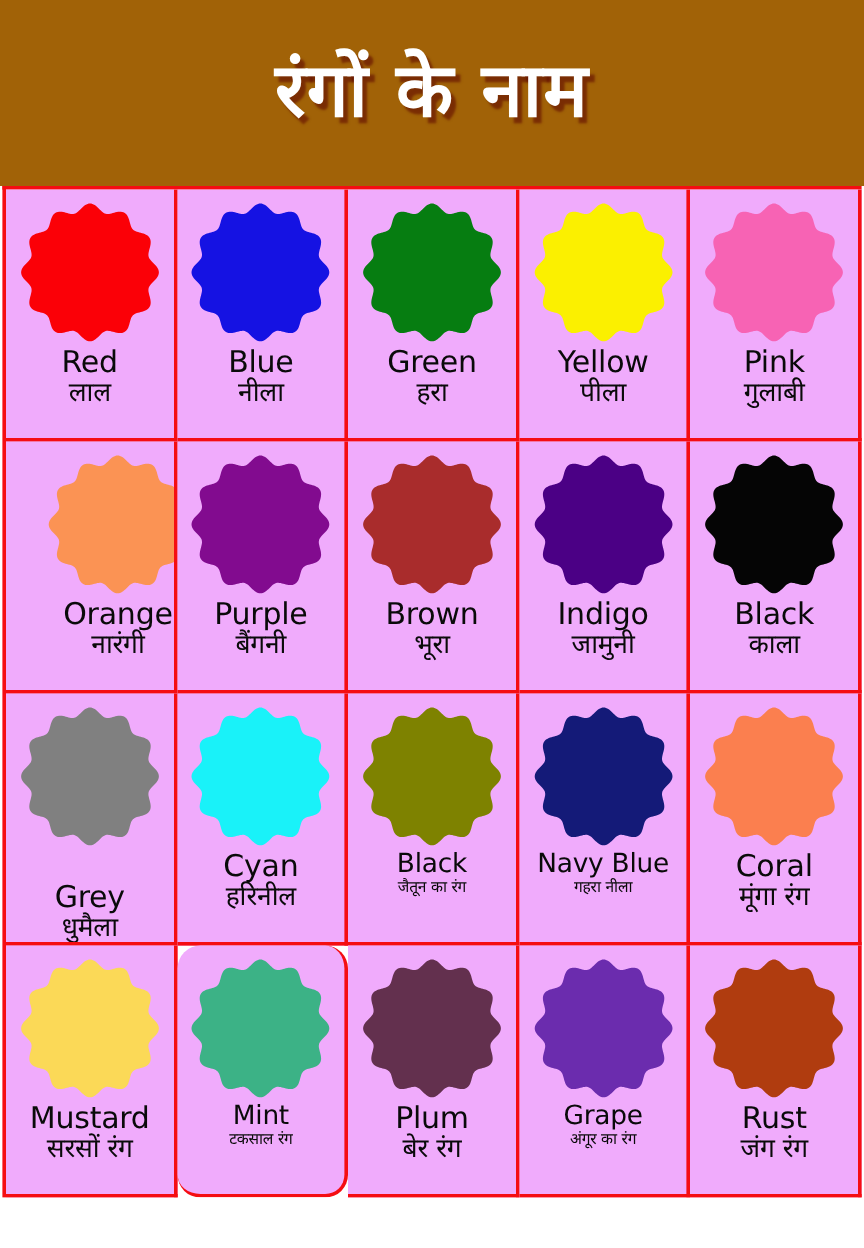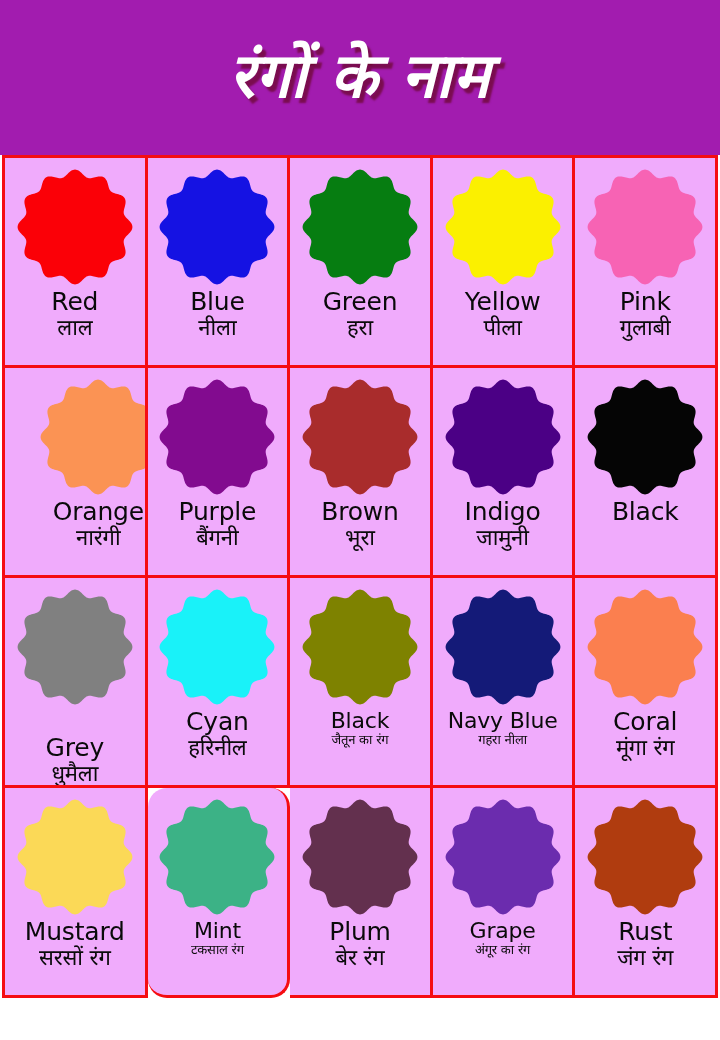--- a/index.html
+++ b/index.html
@@ -99,21 +99,21 @@
   .cell.narrow .en{font-size:22px;}
   .cell.narrow .hi{font-size:13px;}
 
   .footer-space{flex:1 1 auto;background:#ffffff;}
 </style>
 </head>
 <body>
 
 <div id="poster">
 
-  <div class="header" style="background: #a21caf; font-style: italic;">
+  <div class="header" style="background: #a16207;">
     <div class="header-title" style="color: rgb(255, 255, 255);">रंगों के नाम</div>
   </div>
 
   <div class="grid-wrap">
     <div class="grid" id="grid" style="border-top-color: rgb(245, 13, 18); border-left-color: rgb(245, 13, 18);">
         <div class="cell" style="border-right-color: rgb(245, 13, 18); border-bottom-color: rgb(245, 13, 18);">
           <div class="swatch">
             <svg viewBox="0 0 120 120">
               <path d="M60.00,2.60L61.00,2.68L61.99,2.93L62.97,3.33L63.93,3.86L64.85,4.51L65.75,5.25L66.62,6.05L67.47,6.88L68.28,7.70L69.08,8.49L69.87,9.23L70.66,9.87L71.45,10.41L72.26,10.83L73.10,11.12L73.97,11.29L74.88,11.33L75.84,11.26L76.84,11.09L77.89,10.85L78.98,10.57L80.10,10.26L81.24,9.97L82.39,9.71L83.54,9.52L84.67,9.42L85.76,9.43L86.81,9.58L87.79,9.86L88.70,10.29L89.52,10.86L90.26,11.57L90.91,12.40L91.47,13.35L91.95,14.37L92.36,15.46L92.71,16.59L93.03,17.73L93.32,18.85L93.62,19.94L93.93,20.96L94.29,21.91L94.71,22.78L95.20,23.55L95.78,24.22L96.45,24.80L97.22,25.29L98.09,25.71L99.04,26.07L100.06,26.38L101.15,26.68L102.27,26.97L103.41,27.29L104.54,27.64L105.63,28.05L106.65,28.53L107.60,29.09L108.43,29.74L109.14,30.48L109.71,31.30L110.14,32.21L110.42,33.19L110.57,34.24L110.58,35.33L110.48,36.46L110.29,37.61L110.03,38.76L109.74,39.90L109.43,41.02L109.15,42.11L108.91,43.16L108.74,44.16L108.67,45.12L108.71,46.03L108.88,46.90L109.17,47.74L109.59,48.55L110.13,49.34L110.77,50.13L111.51,50.92L112.30,51.72L113.12,52.53L113.95,53.38L114.75,54.25L115.49,55.15L116.14,56.07L116.67,57.03L117.07,58.01L117.32,59.00L117.40,60.00L117.32,61.00L117.07,61.99L116.67,62.97L116.14,63.93L115.49,64.85L114.75,65.75L113.95,66.62L113.12,67.47L112.30,68.28L111.51,69.08L110.77,69.87L110.13,70.66L109.59,71.45L109.17,72.26L108.88,73.10L108.71,73.97L108.67,74.88L108.74,75.84L108.91,76.84L109.15,77.89L109.43,78.98L109.74,80.10L110.03,81.24L110.29,82.39L110.48,83.54L110.58,84.67L110.57,85.76L110.42,86.81L110.14,87.79L109.71,88.70L109.14,89.52L108.43,90.26L107.60,90.91L106.65,91.47L105.63,91.95L104.54,92.36L103.41,92.71L102.27,93.03L101.15,93.32L100.06,93.62L99.04,93.93L98.09,94.29L97.22,94.71L96.45,95.20L95.78,95.78L95.20,96.45L94.71,97.22L94.29,98.09L93.93,99.04L93.62,100.06L93.32,101.15L93.03,102.27L92.71,103.41L92.36,104.54L91.95,105.63L91.47,106.65L90.91,107.60L90.26,108.43L89.52,109.14L88.70,109.71L87.79,110.14L86.81,110.42L85.76,110.57L84.67,110.58L83.54,110.48L82.39,110.29L81.24,110.03L80.10,109.74L78.98,109.43L77.89,109.15L76.84,108.91L75.84,108.74L74.88,108.67L73.97,108.71L73.10,108.88L72.26,109.17L71.45,109.59L70.66,110.13L69.87,110.77L69.08,111.51L68.28,112.30L67.47,113.12L66.62,113.95L65.75,114.75L64.85,115.49L63.93,116.14L62.97,116.67L61.99,117.07L61.00,117.32L60.00,117.40L59.00,117.32L58.01,117.07L57.03,116.67L56.07,116.14L55.15,115.49L54.25,114.75L53.38,113.95L52.53,113.12L51.72,112.30L50.92,111.51L50.13,110.77L49.34,110.13L48.55,109.59L47.74,109.17L46.90,108.88L46.03,108.71L45.12,108.67L44.16,108.74L43.16,108.91L42.11,109.15L41.02,109.43L39.90,109.74L38.76,110.03L37.61,110.29L36.46,110.48L35.33,110.58L34.24,110.57L33.19,110.42L32.21,110.14L31.30,109.71L30.48,109.14L29.74,108.43L29.09,107.60L28.53,106.65L28.05,105.63L27.64,104.54L27.29,103.41L26.97,102.27L26.68,101.15L26.38,100.06L26.07,99.04L25.71,98.09L25.29,97.22L24.80,96.45L24.22,95.78L23.55,95.20L22.78,94.71L21.91,94.29L20.96,93.93L19.94,93.62L18.85,93.32L17.73,93.03L16.59,92.71L15.46,92.36L14.37,91.95L13.35,91.47L12.40,90.91L11.57,90.26L10.86,89.52L10.29,88.70L9.86,87.79L9.58,86.81L9.43,85.76L9.42,84.67L9.52,83.54L9.71,82.39L9.97,81.24L10.26,80.10L10.57,78.98L10.85,77.89L11.09,76.84L11.26,75.84L11.33,74.88L11.29,73.97L11.12,73.10L10.83,72.26L10.41,71.45L9.87,70.66L9.23,69.87L8.49,69.08L7.70,68.28L6.88,67.47L6.05,66.62L5.25,65.75L4.51,64.85L3.86,63.93L3.33,62.97L2.93,61.99L2.68,61.00L2.60,60.00L2.68,59.00L2.93,58.01L3.33,57.03L3.86,56.07L4.51,55.15L5.25,54.25L6.05,53.38L6.88,52.53L7.70,51.72L8.49,50.92L9.23,50.13L9.87,49.34L10.41,48.55L10.83,47.74L11.12,46.90L11.29,46.03L11.33,45.12L11.26,44.16L11.09,43.16L10.85,42.11L10.57,41.02L10.26,39.90L9.97,38.76L9.71,37.61L9.52,36.46L9.42,35.33L9.43,34.24L9.58,33.19L9.86,32.21L10.29,31.30L10.86,30.48L11.57,29.74L12.40,29.09L13.35,28.53L14.37,28.05L15.46,27.64L16.59,27.29L17.73,26.97L18.85,26.68L19.94,26.38L20.96,26.07L21.91,25.71L22.78,25.29L23.55,24.80L24.22,24.22L24.80,23.55L25.29,22.78L25.71,21.91L26.07,20.96L26.38,19.94L26.68,18.85L26.97,17.73L27.29,16.59L27.64,15.46L28.05,14.37L28.53,13.35L29.09,12.40L29.74,11.57L30.48,10.86L31.30,10.29L32.21,9.86L33.19,9.58L34.24,9.43L35.33,9.42L36.46,9.52L37.61,9.71L38.76,9.97L39.90,10.26L41.02,10.57L42.11,10.85L43.16,11.09L44.16,11.26L45.12,11.33L46.03,11.29L46.90,11.12L47.74,10.83L48.55,10.41L49.34,9.87L50.13,9.23L50.92,8.49L51.72,7.70L52.53,6.88L53.38,6.05L54.25,5.25L55.15,4.51L56.07,3.86L57.03,3.33L58.01,2.93L59.00,2.68Z" fill="#fb0007"></path>
             </svg>
@@ -212,20 +212,21 @@
           </div>
         </div>
         <div class="cell" style="border-right-color: rgb(245, 13, 18); border-bottom-color: rgb(245, 13, 18);">
           <div class="swatch">
             <svg viewBox="0 0 120 120">
               <path d="M60.00,2.60L61.00,2.68L61.99,2.93L62.97,3.33L63.93,3.86L64.85,4.51L65.75,5.25L66.62,6.05L67.47,6.88L68.28,7.70L69.08,8.49L69.87,9.23L70.66,9.87L71.45,10.41L72.26,10.83L73.10,11.12L73.97,11.29L74.88,11.33L75.84,11.26L76.84,11.09L77.89,10.85L78.98,10.57L80.10,10.26L81.24,9.97L82.39,9.71L83.54,9.52L84.67,9.42L85.76,9.43L86.81,9.58L87.79,9.86L88.70,10.29L89.52,10.86L90.26,11.57L90.91,12.40L91.47,13.35L91.95,14.37L92.36,15.46L92.71,16.59L93.03,17.73L93.32,18.85L93.62,19.94L93.93,20.96L94.29,21.91L94.71,22.78L95.20,23.55L95.78,24.22L96.45,24.80L97.22,25.29L98.09,25.71L99.04,26.07L100.06,26.38L101.15,26.68L102.27,26.97L103.41,27.29L104.54,27.64L105.63,28.05L106.65,28.53L107.60,29.09L108.43,29.74L109.14,30.48L109.71,31.30L110.14,32.21L110.42,33.19L110.57,34.24L110.58,35.33L110.48,36.46L110.29,37.61L110.03,38.76L109.74,39.90L109.43,41.02L109.15,42.11L108.91,43.16L108.74,44.16L108.67,45.12L108.71,46.03L108.88,46.90L109.17,47.74L109.59,48.55L110.13,49.34L110.77,50.13L111.51,50.92L112.30,51.72L113.12,52.53L113.95,53.38L114.75,54.25L115.49,55.15L116.14,56.07L116.67,57.03L117.07,58.01L117.32,59.00L117.40,60.00L117.32,61.00L117.07,61.99L116.67,62.97L116.14,63.93L115.49,64.85L114.75,65.75L113.95,66.62L113.12,67.47L112.30,68.28L111.51,69.08L110.77,69.87L110.13,70.66L109.59,71.45L109.17,72.26L108.88,73.10L108.71,73.97L108.67,74.88L108.74,75.84L108.91,76.84L109.15,77.89L109.43,78.98L109.74,80.10L110.03,81.24L110.29,82.39L110.48,83.54L110.58,84.67L110.57,85.76L110.42,86.81L110.14,87.79L109.71,88.70L109.14,89.52L108.43,90.26L107.60,90.91L106.65,91.47L105.63,91.95L104.54,92.36L103.41,92.71L102.27,93.03L101.15,93.32L100.06,93.62L99.04,93.93L98.09,94.29L97.22,94.71L96.45,95.20L95.78,95.78L95.20,96.45L94.71,97.22L94.29,98.09L93.93,99.04L93.62,100.06L93.32,101.15L93.03,102.27L92.71,103.41L92.36,104.54L91.95,105.63L91.47,106.65L90.91,107.60L90.26,108.43L89.52,109.14L88.70,109.71L87.79,110.14L86.81,110.42L85.76,110.57L84.67,110.58L83.54,110.48L82.39,110.29L81.24,110.03L80.10,109.74L78.98,109.43L77.89,109.15L76.84,108.91L75.84,108.74L74.88,108.67L73.97,108.71L73.10,108.88L72.26,109.17L71.45,109.59L70.66,110.13L69.87,110.77L69.08,111.51L68.28,112.30L67.47,113.12L66.62,113.95L65.75,114.75L64.85,115.49L63.93,116.14L62.97,116.67L61.99,117.07L61.00,117.32L60.00,117.40L59.00,117.32L58.01,117.07L57.03,116.67L56.07,116.14L55.15,115.49L54.25,114.75L53.38,113.95L52.53,113.12L51.72,112.30L50.92,111.51L50.13,110.77L49.34,110.13L48.55,109.59L47.74,109.17L46.90,108.88L46.03,108.71L45.12,108.67L44.16,108.74L43.16,108.91L42.11,109.15L41.02,109.43L39.90,109.74L38.76,110.03L37.61,110.29L36.46,110.48L35.33,110.58L34.24,110.57L33.19,110.42L32.21,110.14L31.30,109.71L30.48,109.14L29.74,108.43L29.09,107.60L28.53,106.65L28.05,105.63L27.64,104.54L27.29,103.41L26.97,102.27L26.68,101.15L26.38,100.06L26.07,99.04L25.71,98.09L25.29,97.22L24.80,96.45L24.22,95.78L23.55,95.20L22.78,94.71L21.91,94.29L20.96,93.93L19.94,93.62L18.85,93.32L17.73,93.03L16.59,92.71L15.46,92.36L14.37,91.95L13.35,91.47L12.40,90.91L11.57,90.26L10.86,89.52L10.29,88.70L9.86,87.79L9.58,86.81L9.43,85.76L9.42,84.67L9.52,83.54L9.71,82.39L9.97,81.24L10.26,80.10L10.57,78.98L10.85,77.89L11.09,76.84L11.26,75.84L11.33,74.88L11.29,73.97L11.12,73.10L10.83,72.26L10.41,71.45L9.87,70.66L9.23,69.87L8.49,69.08L7.70,68.28L6.88,67.47L6.05,66.62L5.25,65.75L4.51,64.85L3.86,63.93L3.33,62.97L2.93,61.99L2.68,61.00L2.60,60.00L2.68,59.00L2.93,58.01L3.33,57.03L3.86,56.07L4.51,55.15L5.25,54.25L6.05,53.38L6.88,52.53L7.70,51.72L8.49,50.92L9.23,50.13L9.87,49.34L10.41,48.55L10.83,47.74L11.12,46.90L11.29,46.03L11.33,45.12L11.26,44.16L11.09,43.16L10.85,42.11L10.57,41.02L10.26,39.90L9.97,38.76L9.71,37.61L9.52,36.46L9.42,35.33L9.43,34.24L9.58,33.19L9.86,32.21L10.29,31.30L10.86,30.48L11.57,29.74L12.40,29.09L13.35,28.53L14.37,28.05L15.46,27.64L16.59,27.29L17.73,26.97L18.85,26.68L19.94,26.38L20.96,26.07L21.91,25.71L22.78,25.29L23.55,24.80L24.22,24.22L24.80,23.55L25.29,22.78L25.71,21.91L26.07,20.96L26.38,19.94L26.68,18.85L26.97,17.73L27.29,16.59L27.64,15.46L28.05,14.37L28.53,13.35L29.09,12.40L29.74,11.57L30.48,10.86L31.30,10.29L32.21,9.86L33.19,9.58L34.24,9.43L35.33,9.42L36.46,9.52L37.61,9.71L38.76,9.97L39.90,10.26L41.02,10.57L42.11,10.85L43.16,11.09L44.16,11.26L45.12,11.33L46.03,11.29L46.90,11.12L47.74,10.83L48.55,10.41L49.34,9.87L50.13,9.23L50.92,8.49L51.72,7.70L52.53,6.88L53.38,6.05L54.25,5.25L55.15,4.51L56.07,3.86L57.03,3.33L58.01,2.93L59.00,2.68Z" fill="#050505"></path>
             </svg>
           </div>
           <div class="labels">
             <span class="en">Black</span>
+            <span class="hi">काला</span>
           </div>
         </div>
         <div class="cell" style="border-right-color: rgb(245, 13, 18); border-bottom-color: rgb(245, 13, 18); justify-content: space-between;">
           <div class="swatch">
             <svg viewBox="0 0 120 120">
               <path d="M60.00,2.60L61.00,2.68L61.99,2.93L62.97,3.33L63.93,3.86L64.85,4.51L65.75,5.25L66.62,6.05L67.47,6.88L68.28,7.70L69.08,8.49L69.87,9.23L70.66,9.87L71.45,10.41L72.26,10.83L73.10,11.12L73.97,11.29L74.88,11.33L75.84,11.26L76.84,11.09L77.89,10.85L78.98,10.57L80.10,10.26L81.24,9.97L82.39,9.71L83.54,9.52L84.67,9.42L85.76,9.43L86.81,9.58L87.79,9.86L88.70,10.29L89.52,10.86L90.26,11.57L90.91,12.40L91.47,13.35L91.95,14.37L92.36,15.46L92.71,16.59L93.03,17.73L93.32,18.85L93.62,19.94L93.93,20.96L94.29,21.91L94.71,22.78L95.20,23.55L95.78,24.22L96.45,24.80L97.22,25.29L98.09,25.71L99.04,26.07L100.06,26.38L101.15,26.68L102.27,26.97L103.41,27.29L104.54,27.64L105.63,28.05L106.65,28.53L107.60,29.09L108.43,29.74L109.14,30.48L109.71,31.30L110.14,32.21L110.42,33.19L110.57,34.24L110.58,35.33L110.48,36.46L110.29,37.61L110.03,38.76L109.74,39.90L109.43,41.02L109.15,42.11L108.91,43.16L108.74,44.16L108.67,45.12L108.71,46.03L108.88,46.90L109.17,47.74L109.59,48.55L110.13,49.34L110.77,50.13L111.51,50.92L112.30,51.72L113.12,52.53L113.95,53.38L114.75,54.25L115.49,55.15L116.14,56.07L116.67,57.03L117.07,58.01L117.32,59.00L117.40,60.00L117.32,61.00L117.07,61.99L116.67,62.97L116.14,63.93L115.49,64.85L114.75,65.75L113.95,66.62L113.12,67.47L112.30,68.28L111.51,69.08L110.77,69.87L110.13,70.66L109.59,71.45L109.17,72.26L108.88,73.10L108.71,73.97L108.67,74.88L108.74,75.84L108.91,76.84L109.15,77.89L109.43,78.98L109.74,80.10L110.03,81.24L110.29,82.39L110.48,83.54L110.58,84.67L110.57,85.76L110.42,86.81L110.14,87.79L109.71,88.70L109.14,89.52L108.43,90.26L107.60,90.91L106.65,91.47L105.63,91.95L104.54,92.36L103.41,92.71L102.27,93.03L101.15,93.32L100.06,93.62L99.04,93.93L98.09,94.29L97.22,94.71L96.45,95.20L95.78,95.78L95.20,96.45L94.71,97.22L94.29,98.09L93.93,99.04L93.62,100.06L93.32,101.15L93.03,102.27L92.71,103.41L92.36,104.54L91.95,105.63L91.47,106.65L90.91,107.60L90.26,108.43L89.52,109.14L88.70,109.71L87.79,110.14L86.81,110.42L85.76,110.57L84.67,110.58L83.54,110.48L82.39,110.29L81.24,110.03L80.10,109.74L78.98,109.43L77.89,109.15L76.84,108.91L75.84,108.74L74.88,108.67L73.97,108.71L73.10,108.88L72.26,109.17L71.45,109.59L70.66,110.13L69.87,110.77L69.08,111.51L68.28,112.30L67.47,113.12L66.62,113.95L65.75,114.75L64.85,115.49L63.93,116.14L62.97,116.67L61.99,117.07L61.00,117.32L60.00,117.40L59.00,117.32L58.01,117.07L57.03,116.67L56.07,116.14L55.15,115.49L54.25,114.75L53.38,113.95L52.53,113.12L51.72,112.30L50.92,111.51L50.13,110.77L49.34,110.13L48.55,109.59L47.74,109.17L46.90,108.88L46.03,108.71L45.12,108.67L44.16,108.74L43.16,108.91L42.11,109.15L41.02,109.43L39.90,109.74L38.76,110.03L37.61,110.29L36.46,110.48L35.33,110.58L34.24,110.57L33.19,110.42L32.21,110.14L31.30,109.71L30.48,109.14L29.74,108.43L29.09,107.60L28.53,106.65L28.05,105.63L27.64,104.54L27.29,103.41L26.97,102.27L26.68,101.15L26.38,100.06L26.07,99.04L25.71,98.09L25.29,97.22L24.80,96.45L24.22,95.78L23.55,95.20L22.78,94.71L21.91,94.29L20.96,93.93L19.94,93.62L18.85,93.32L17.73,93.03L16.59,92.71L15.46,92.36L14.37,91.95L13.35,91.47L12.40,90.91L11.57,90.26L10.86,89.52L10.29,88.70L9.86,87.79L9.58,86.81L9.43,85.76L9.42,84.67L9.52,83.54L9.71,82.39L9.97,81.24L10.26,80.10L10.57,78.98L10.85,77.89L11.09,76.84L11.26,75.84L11.33,74.88L11.29,73.97L11.12,73.10L10.83,72.26L10.41,71.45L9.87,70.66L9.23,69.87L8.49,69.08L7.70,68.28L6.88,67.47L6.05,66.62L5.25,65.75L4.51,64.85L3.86,63.93L3.33,62.97L2.93,61.99L2.68,61.00L2.60,60.00L2.68,59.00L2.93,58.01L3.33,57.03L3.86,56.07L4.51,55.15L5.25,54.25L6.05,53.38L6.88,52.53L7.70,51.72L8.49,50.92L9.23,50.13L9.87,49.34L10.41,48.55L10.83,47.74L11.12,46.90L11.29,46.03L11.33,45.12L11.26,44.16L11.09,43.16L10.85,42.11L10.57,41.02L10.26,39.90L9.97,38.76L9.71,37.61L9.52,36.46L9.42,35.33L9.43,34.24L9.58,33.19L9.86,32.21L10.29,31.30L10.86,30.48L11.57,29.74L12.40,29.09L13.35,28.53L14.37,28.05L15.46,27.64L16.59,27.29L17.73,26.97L18.85,26.68L19.94,26.38L20.96,26.07L21.91,25.71L22.78,25.29L23.55,24.80L24.22,24.22L24.80,23.55L25.29,22.78L25.71,21.91L26.07,20.96L26.38,19.94L26.68,18.85L26.97,17.73L27.29,16.59L27.64,15.46L28.05,14.37L28.53,13.35L29.09,12.40L29.74,11.57L30.48,10.86L31.30,10.29L32.21,9.86L33.19,9.58L34.24,9.43L35.33,9.42L36.46,9.52L37.61,9.71L38.76,9.97L39.90,10.26L41.02,10.57L42.11,10.85L43.16,11.09L44.16,11.26L45.12,11.33L46.03,11.29L46.90,11.12L47.74,10.83L48.55,10.41L49.34,9.87L50.13,9.23L50.92,8.49L51.72,7.70L52.53,6.88L53.38,6.05L54.25,5.25L55.15,4.51L56.07,3.86L57.03,3.33L58.01,2.93L59.00,2.68Z" fill="#808080"></path>
             </svg>
           </div>
           <div class="labels">
             <span class="en">Grey</span>

